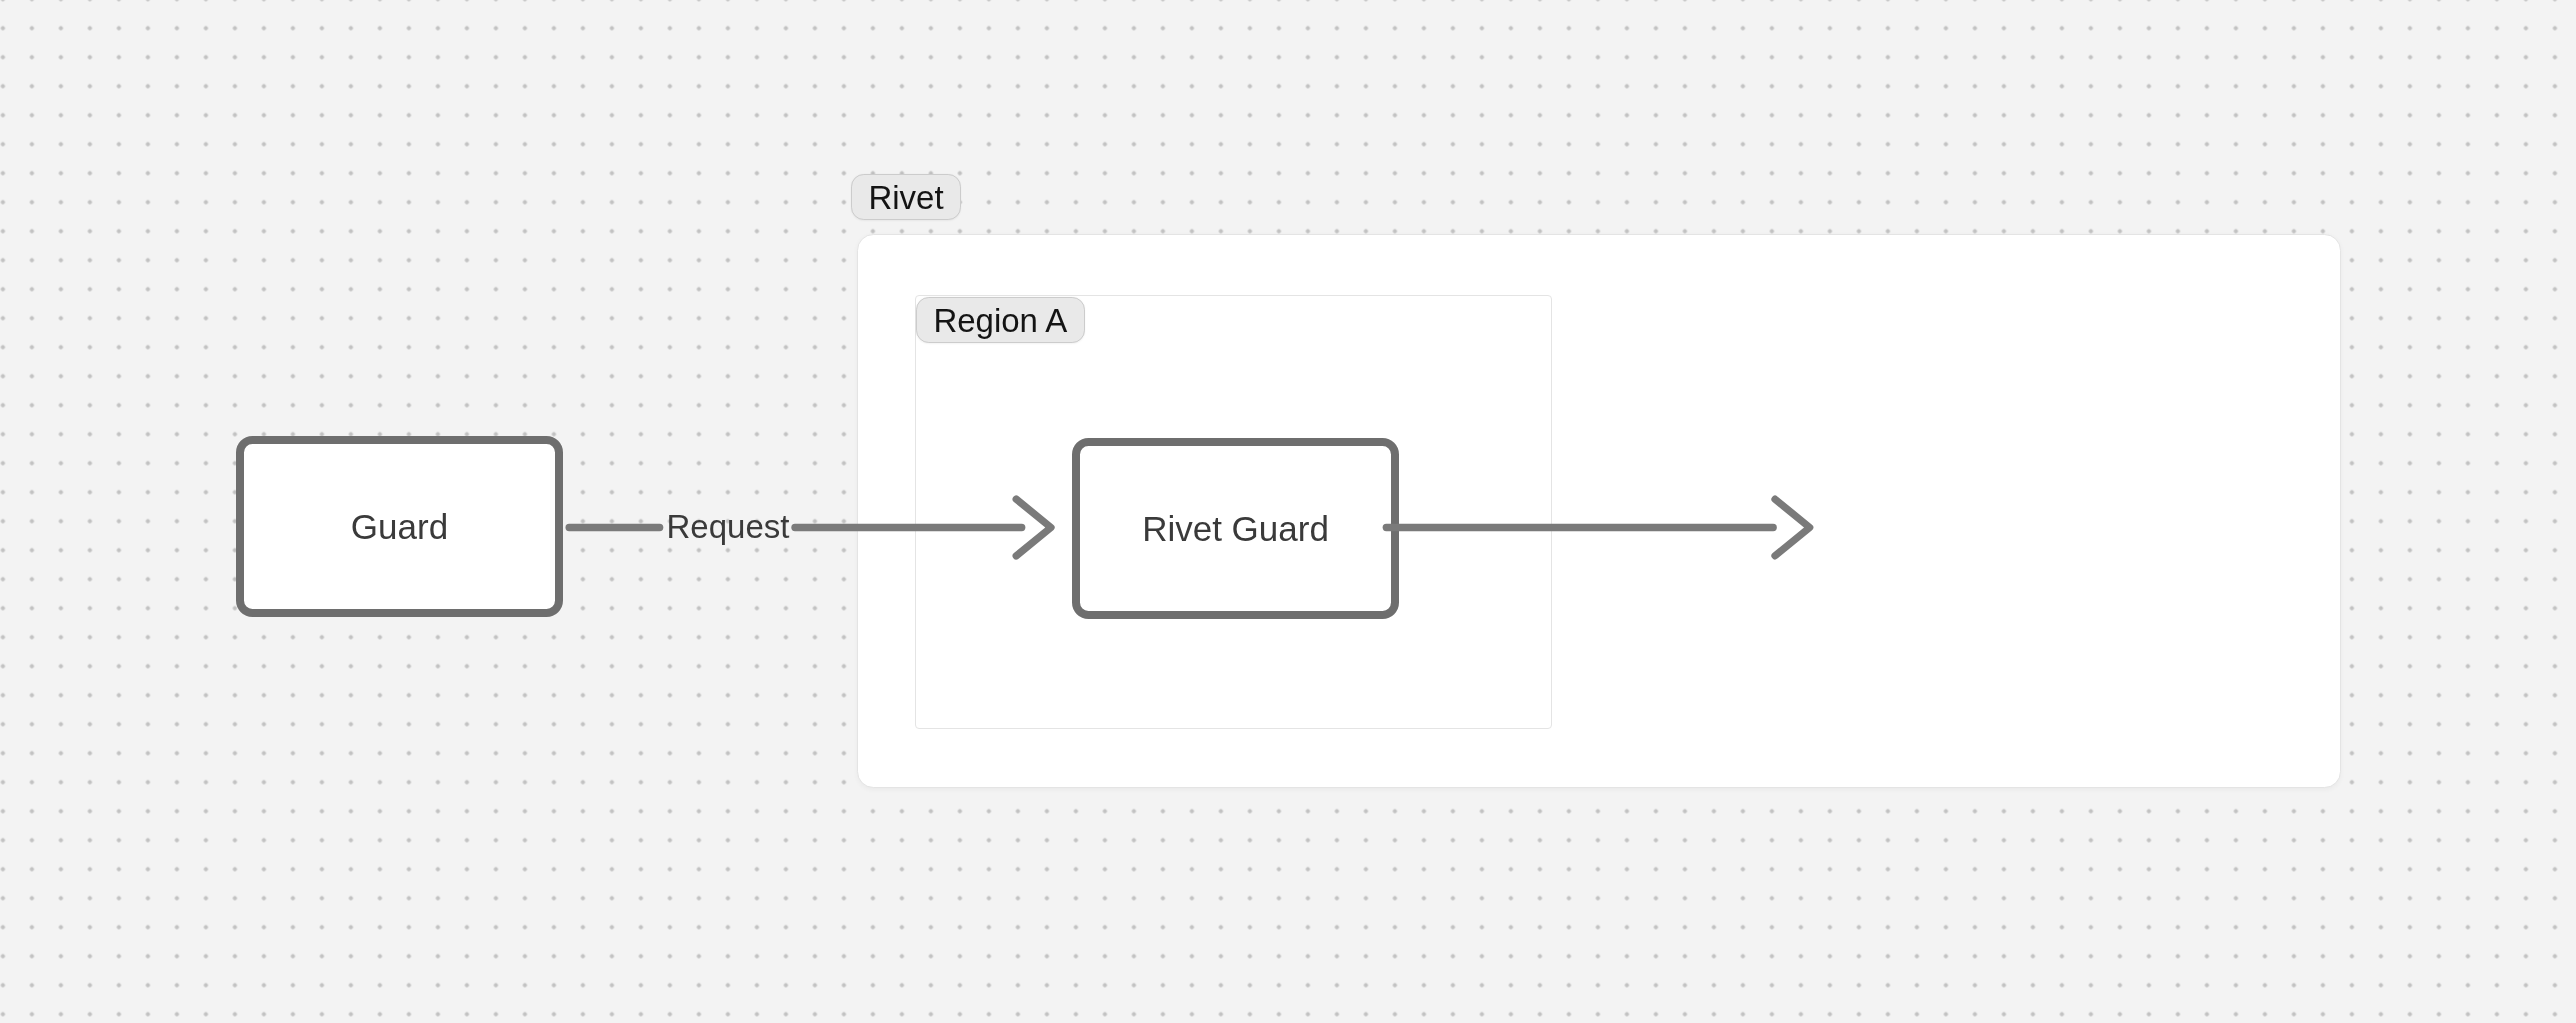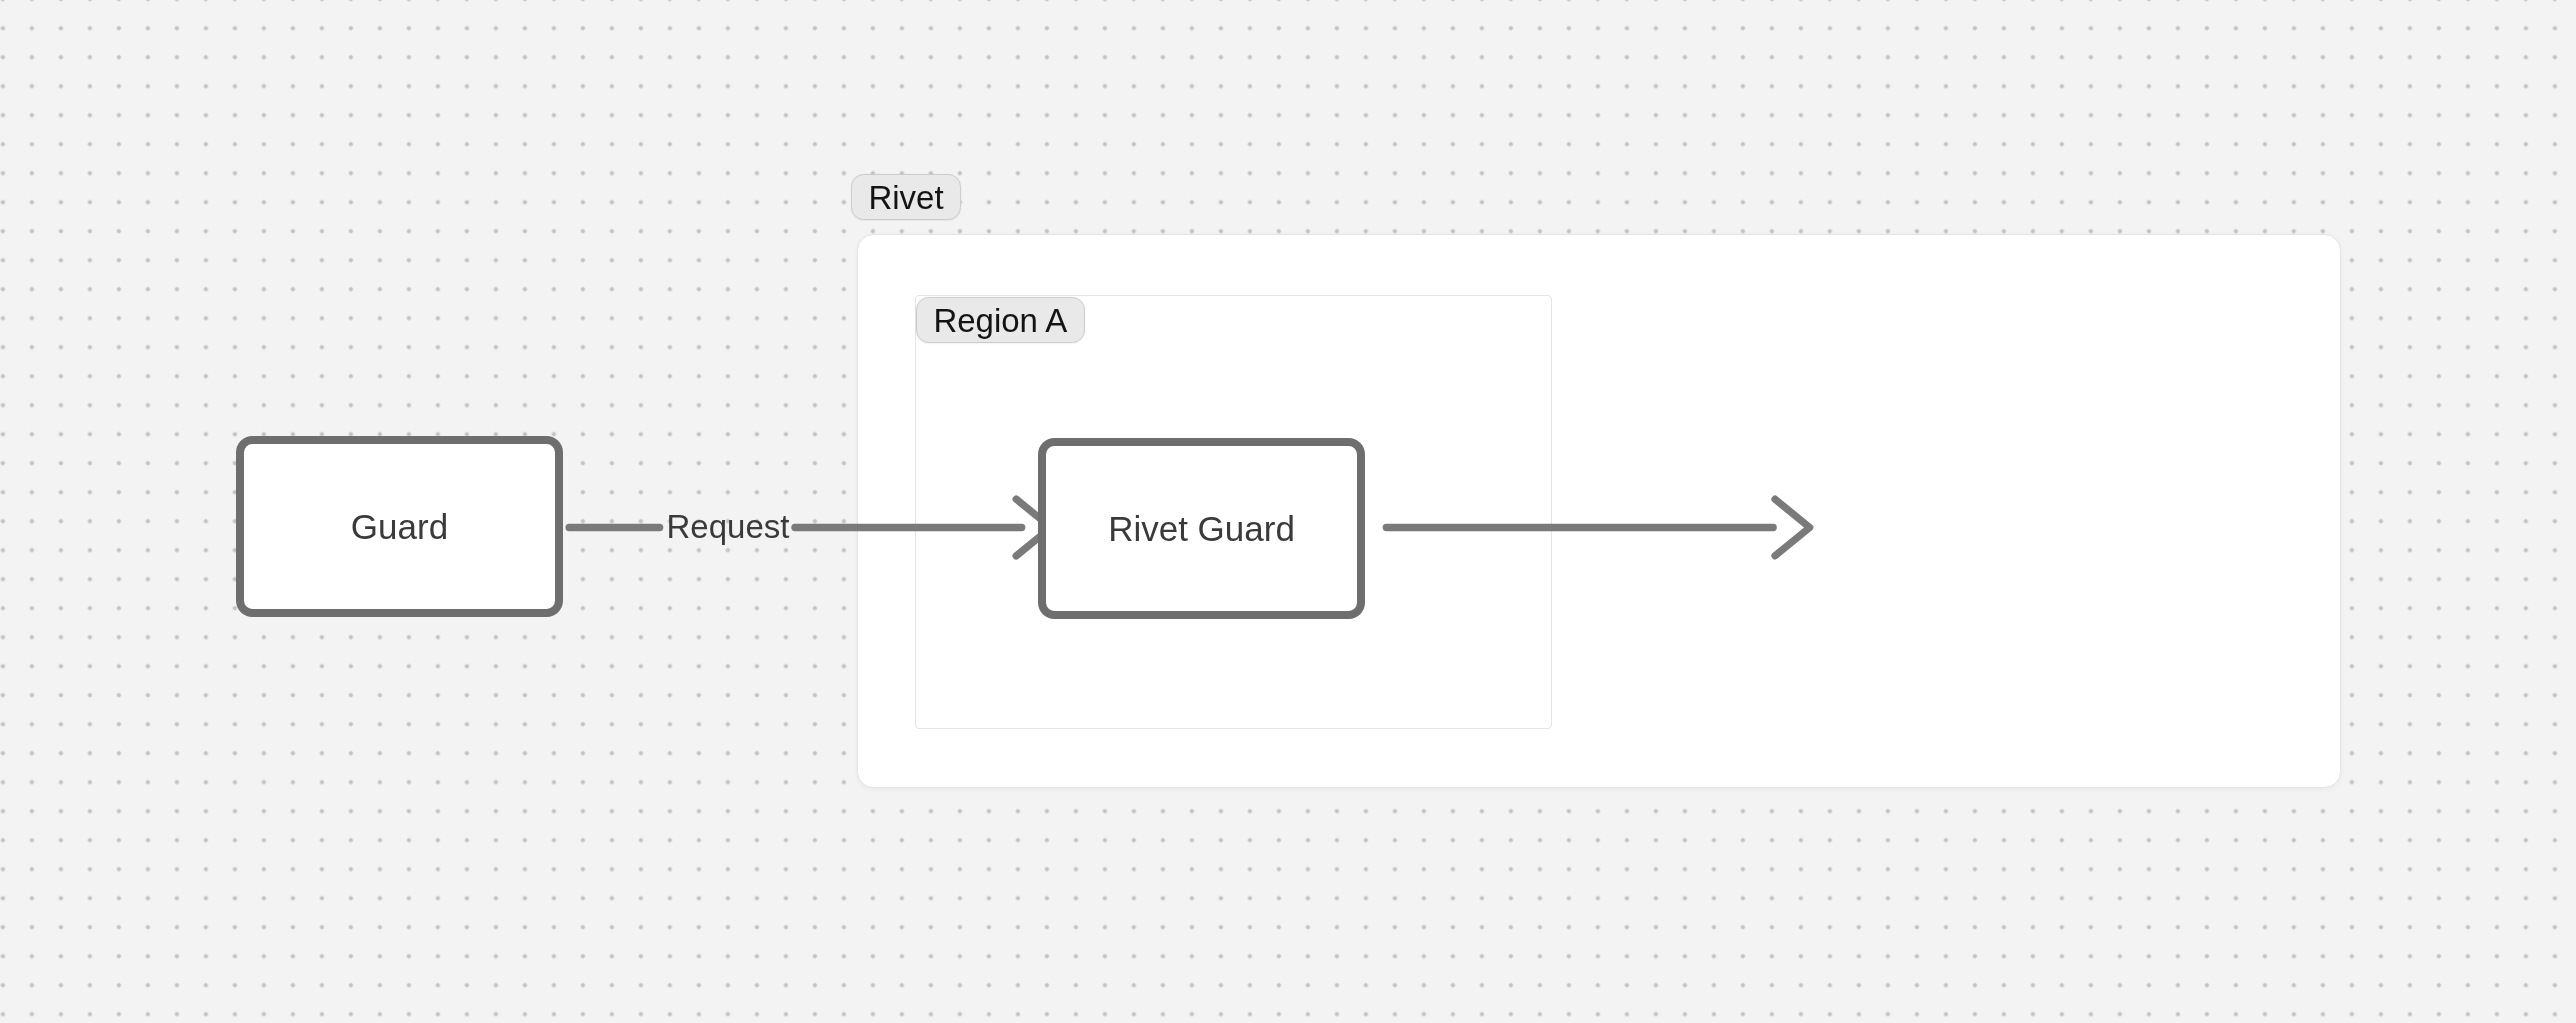--- a/index.html
+++ b/index.html
@@ -118,21 +118,21 @@
     <span>Rivet</span>
   </div>
 
   <div class="group outer" style="left:857px; top:234px; width:1484px; height:554px;">
 
     <div class="group region" style="left:57px; top:60px; width:637px; height:434px;">
       <div class="pill" style="left:0px; top:0.9px;">
         <span>Region A</span>
       </div>
 
-      <div class="node" style="left:122px; top:142px;text-align:right;">
+      <div class="node" style="left:156px; top:142px;text-align:right;">
         <span>Rivet Guard</span>
       </div>
     </div>
 
 
   </div>
 
   <svg class="edge-svg" style="left:1379px; top:489px; z-index:2;" width="438" height="77" viewBox="0 0 480 84">
     <line x1="8" y1="42" x2="432" y2="42"></line>
     <polyline points="434,11 472,42 434,73"></polyline>

